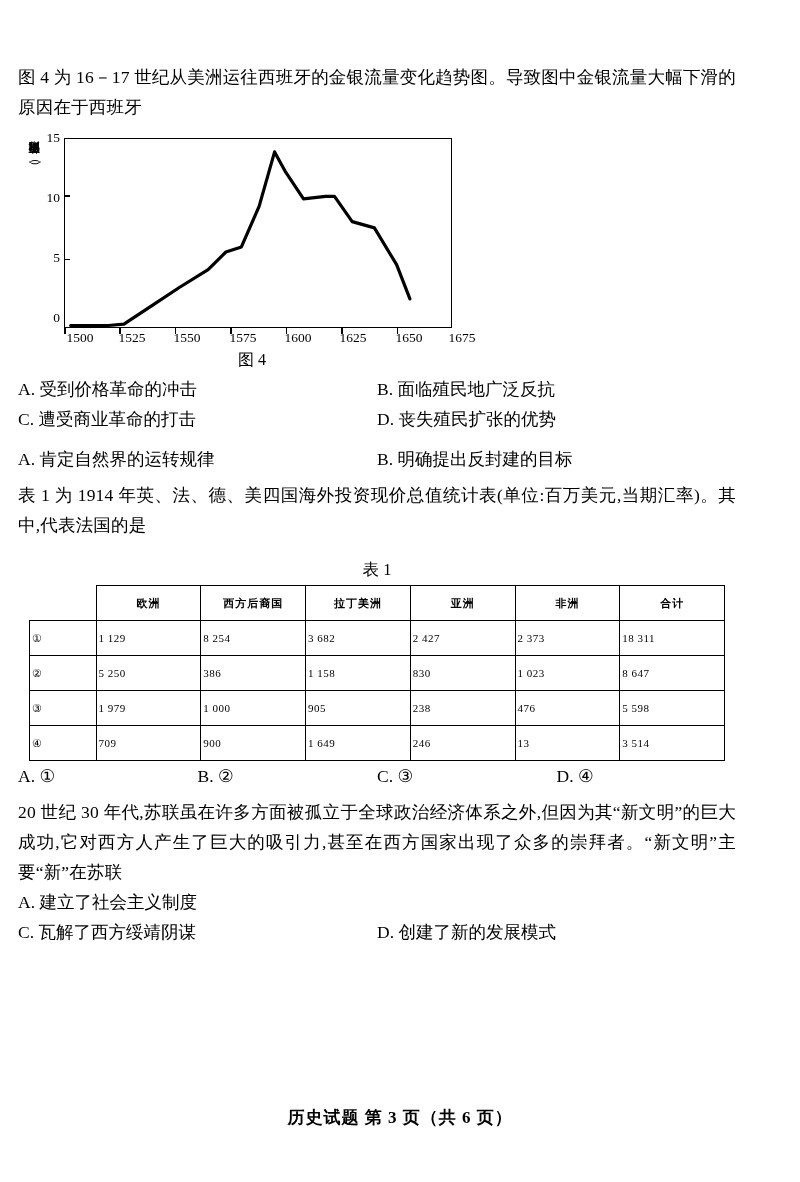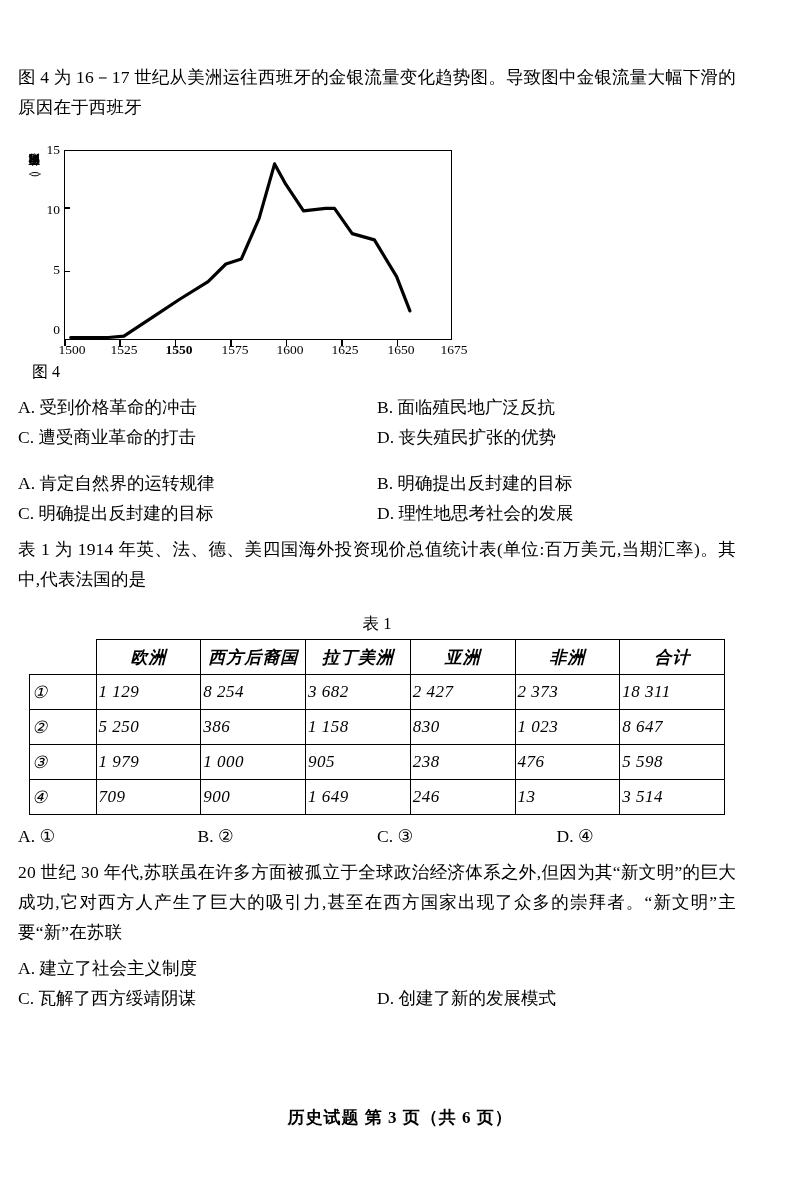--- a/index.html
+++ b/index.html
@@ -30,38 +30,37 @@
   }
   .q-text {
     font-size: 17.5px;
     line-height: 30px;
     letter-spacing: 0.2px;
     text-align: justify;
   }
 
   
   .options {
-    margin-top: 6px;
     width: 100%;
   }
   .opt-row {
     display: flex;
     width: 100%;
     line-height: 30px;
     font-size: 17.5px;
   }
   .opt-cell {
     width: 50%;
     white-space: nowrap;
   }
   .opt-row.quad .opt-cell { width: 25%; }
 
   
   .chart-block {
-    margin-top: 14px;
+    margin-top: 2px;
     position: relative;
     height: 250px;
   }
   .chart-wrap {
     position: relative;
     width: 440px;
     height: 218px;
     margin-left: 14px;
   }
   .chart-ylabel {
@@ -99,21 +98,21 @@
   .ytick.t0  { top: 186px; }
   .ytick-mark {
     position: absolute;
     left: 32px;
     width: 6px;
     height: 1.6px;
     background: #000;
   }
   .xaxis-labels {
     position: absolute;
-    left: 4px;
+    left: 12px;
     top: 206px;
     width: 440px;
     height: 20px;
   }
   .xtick-label {
     position: absolute;
     font-size: 13.5px;
     transform: translateX(-50%);
     white-space: nowrap;
   }
@@ -122,21 +121,21 @@
     top: 204px;
     width: 1.6px;
     height: 6px;
     background: #000;
   }
   .chart-caption {
     position: absolute;
     top: 226px;
     left: 0;
     width: 440px;
-    text-align: left;
+    text-align: center;
     font-size: 16px;
   }
   .chart-svg {
     position: absolute;
     left: 32px;
     top: 14px;
   }
 
   
   .table-caption {
@@ -146,26 +145,25 @@
     margin-bottom: 4px;
   }
   table.data {
     border-collapse: collapse;
     width: 696px;
     margin: 0 auto;
     table-layout: fixed;
   }
   table.data th, table.data td {
     border: 1.3px solid #000;
-    font-size: 17px;
+    font-size: 11px;
     height: 34px;
     padding: 0 2px;
     font-weight: normal;
     letter-spacing: 0.5px;
-    font-style: italic;
   }
   table.data th:first-child, table.data td:first-child {
     width: 62px;
   }
   table.data thead th {
     font-weight: bold;
     letter-spacing: 1px;
   }
   .blank-cell { border: none !important; }
 
@@ -213,21 +211,21 @@
         <div class="xtick-mark" style="left:87.4px;"></div>
         <div class="xtick-mark" style="left:142.9px;"></div>
         <div class="xtick-mark" style="left:198.3px;"></div>
         <div class="xtick-mark" style="left:253.7px;"></div>
         <div class="xtick-mark" style="left:309.1px;"></div>
         <div class="xtick-mark" style="left:364.6px;"></div>
 
         <div class="xaxis-labels">
           <div class="xtick-label" style="left:36px;">1500</div>
           <div class="xtick-label" style="left:88px;">1525</div>
-          <div class="xtick-label" style="left:143px;font-weight:bold;">1550</div>
+          <div class="xtick-label" style="left:143px;">1550</div>
           <div class="xtick-label" style="left:199px;">1575</div>
           <div class="xtick-label" style="left:254px;">1600</div>
           <div class="xtick-label" style="left:309px;">1625</div>
           <div class="xtick-label" style="left:365px;">1650</div>
           <div class="xtick-label" style="left:418px;">1675</div>
         </div>
 
         <div class="chart-caption">图 4</div>
       </div>
     </div>
@@ -242,24 +240,20 @@
         <div class="opt-cell">D. 丧失殖民扩张的优势</div>
       </div>
     </div>
 
     <div class="gap-md"></div>
 
     <div class="options">
       <div class="opt-row">
         <div class="opt-cell">A. 肯定自然界的运转规律</div>
         <div class="opt-cell">B. 明确提出反封建的目标</div>
-      </div>
-      <div class="opt-row">
-        <div class="opt-cell">C. 明确提出反封建的目标</div>
-        <div class="opt-cell">D. 理性地思考社会的发展</div>
       </div>
     </div>
 
     <div class="gap-sm"></div>
 
     <div class="q-text">表 1 为 1914 年英、法、德、美四国海外投资现价总值统计表(单位:百万美元,当期汇率)。其中,代表法国的是</div>
 
     <div class="table-caption">表 1</div>
     <table class="data">
       <thead>

